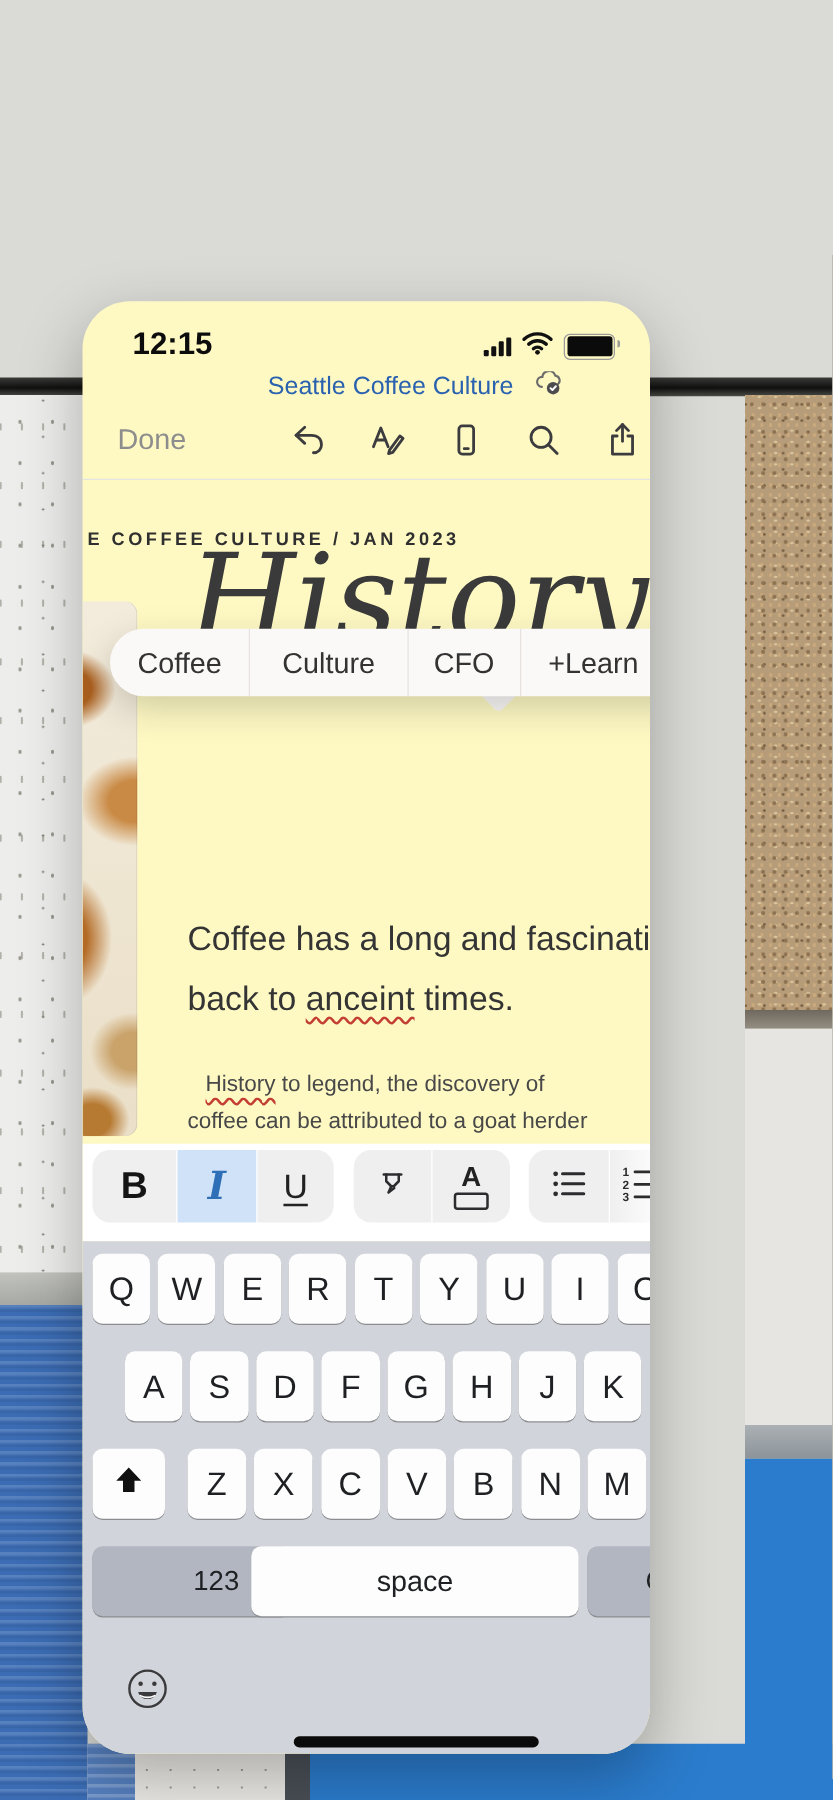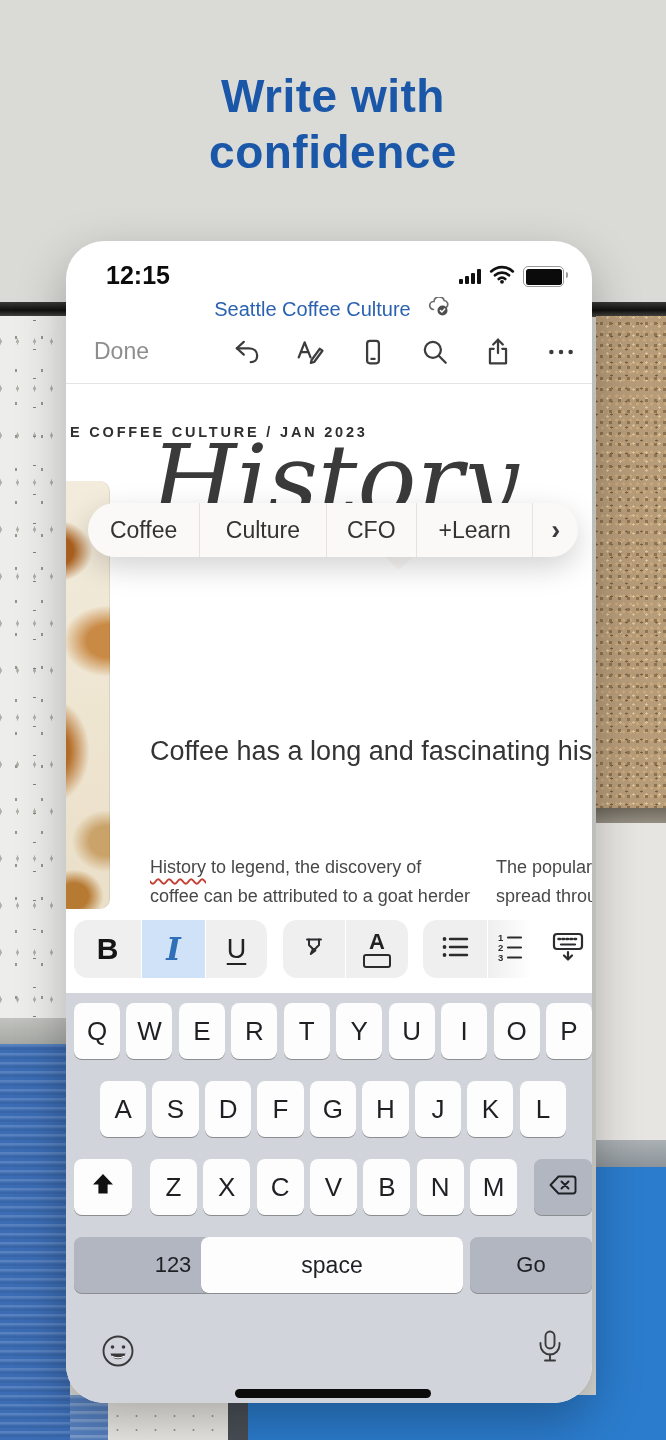--- a/index.html
+++ b/index.html
@@ -38,23 +38,23 @@
   .bg-bot-white{left:108px;top:1395px;width:120px;height:45px;background-color:#eceae6;
     background-image:radial-gradient(#9a9a92 1px,transparent 1.3px);background-size:19px 14px;z-index:1;}
   .bg-bot-dark{left:228px;top:1395px;width:20px;height:45px;background:#4a4f57;z-index:1;}
   .bg-bot-blue2{left:248px;top:1395px;width:418px;height:45px;background:#2b7ccd;z-index:1;}
 
   
   .hero{left:0;top:68px;width:666px;text-align:center;z-index:2;
         font-size:46px;font-weight:700;line-height:1.22;color:#1b57a8;letter-spacing:.5px;}
 
   
-  .phone{left:66px;top:241px;width:526px;height:1162px;background:#ffffff;
+  .phone{left:66px;top:241px;width:454px;height:1162px;background:#fef9c3;
          border-radius:38px;overflow:hidden;z-index:5;
-         box-shadow:0 18px 50px rgba(0,0,0,.28);}
+         box-shadow:0 18px 50px rgba(0,0,0,.28);text-align:center;}
   .prel{position:absolute;}
 
   
   .time{left:40px;top:20px;font-size:25px;font-weight:700;color:#0c0c0c;}
   .status-icons{right:28px;top:24px;display:flex;align-items:center;gap:8px;}
   .sig{display:flex;align-items:flex-end;gap:2px;}
   .sig i{display:block;width:4px;background:#111;border-radius:1px;}
   .batt{position:relative;width:36px;height:16px;border:1.6px solid #9a9a9a;border-radius:5px;padding:1.5px;}
   .batt b{display:block;width:100%;height:100%;background:#0b0b0b;border-radius:2.5px;}
   .batt u{position:absolute;right:-5px;top:4.5px;width:2.5px;height:6px;background:#9a9a9a;border-radius:0 2px 2px 0;}
@@ -161,24 +161,20 @@
   <div class="abs bg-cork"></div>
   <div class="abs bg-ledge2"></div>
   <div class="abs bg-wall2"></div>
   <div class="abs bg-grayband-right"></div>
   <div class="abs bg-blue-right"></div>
   <div class="abs bg-bot-blue1"></div>
   <div class="abs bg-bot-white"></div>
   <div class="abs bg-bot-dark"></div>
   <div class="abs bg-bot-blue2"></div>
 
-  <div class="abs hero">
-    <div>Write with</div>
-    <div>confidence</div>
-  </div>
 
   <div class="abs phone">
 
     <div class="prel time">12:15</div>
     <div class="prel status-icons">
       <span class="sig">
         <i style="height:5px"></i>
           <i style="height:8px"></i>
           <i style="height:11.5px"></i>
           <i style="height:15px"></i>
@@ -251,20 +247,21 @@
       </span>
     </div>
     <div class="prel header-divider"></div>
 
     <div class="prel breadcrumb">E COFFEE CULTURE /  JAN 2023</div>
     <div class="prel latte"></div>
 
     <div class="prel doc-heading1">History</div>
 
     <div class="prel para-line p1">Coffee has a long and fascinating history</div>
+    <div class="prel para-line p2"><span>back to </span><span class="squiggle">anceint</span><span> times.</span></div>
 
     <div class="prel cols">
       <div class="col col-l">
         <div><span class="squiggle">History</span><span> to legend, the discovery of</span></div>
         <div>coffee can be attributed to a goat herder</div>
         <div>named Kaldi in Ethiopia around the 9th</div>
       </div>
       <div class="col col-r">
         <div>The popularity</div>
         <div>spread through</div>

